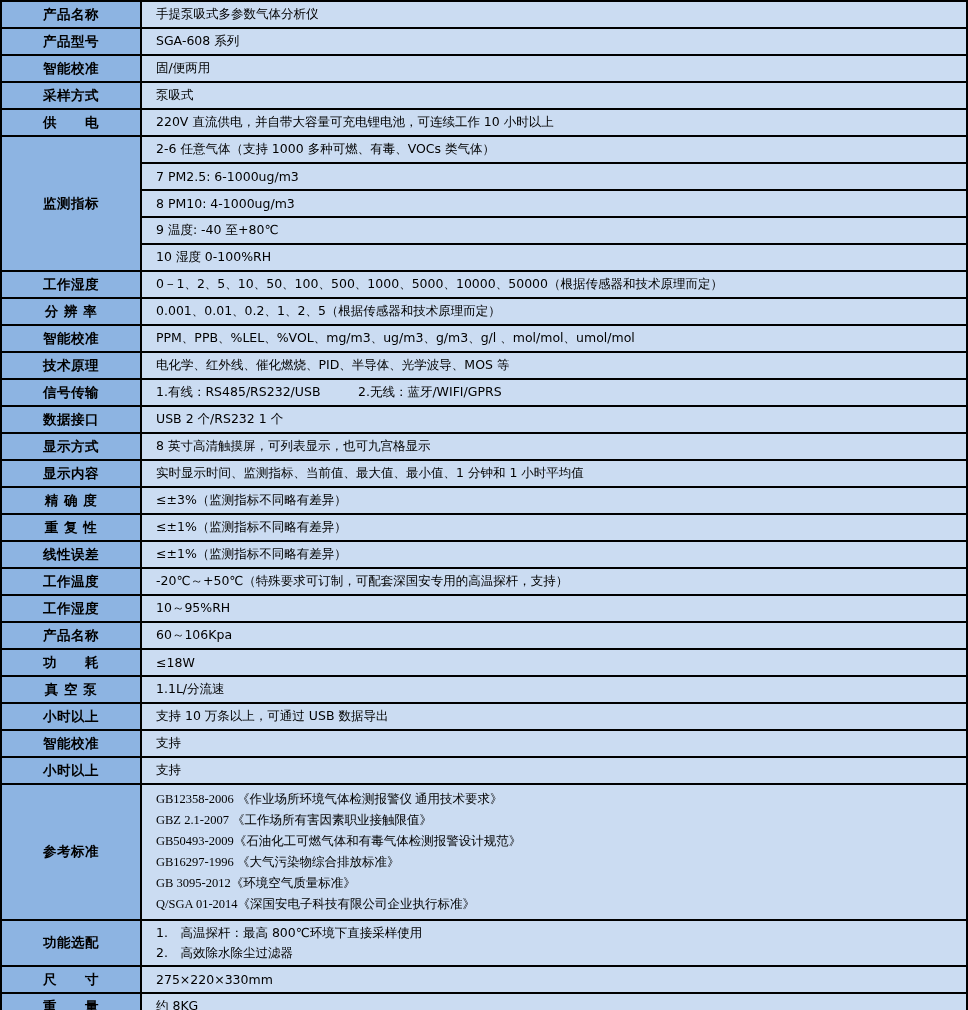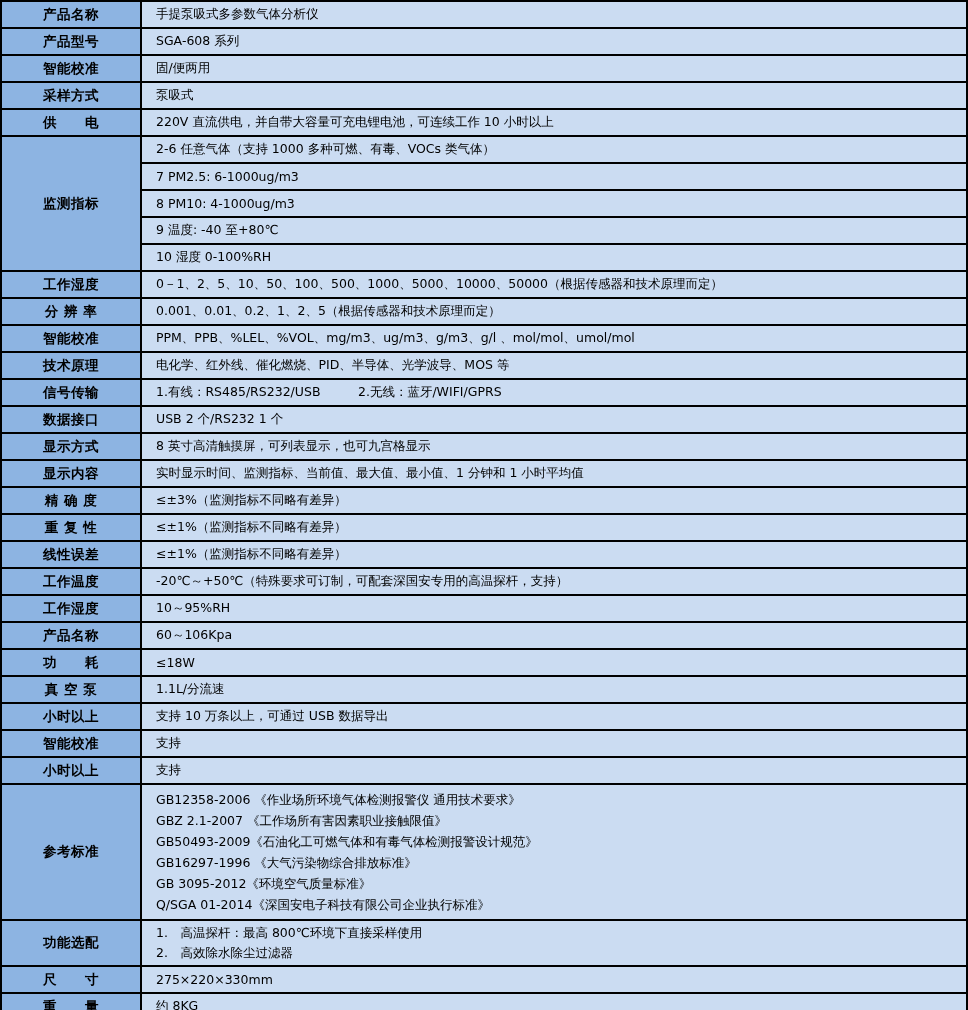--- a/index.html
+++ b/index.html
@@ -37,21 +37,21 @@
     padding: 2px 6px 2px 14px;
     white-space: pre-wrap;
   }
   tr.single-row { height: 27px; }
   tr.sub-row    { height: 27px; }
   td.multiline-cell div {
     line-height: 21px;
     white-space: pre;
   }
   td[data-name="optional-functions-value"] div { line-height: 20px; }
-  td[data-name="reference-standards-value"] { padding-top: 4px; padding-bottom: 4px; }
+  td[data-name="reference-standards-value"] { padding-top: 4px; padding-bottom: 4px; font-family: Liberation Serif, serif; }
   td[data-name="optional-functions-value"]  { padding-top: 2px; padding-bottom: 2px; }
 </style>
 </head>
 <body>
 
 <table class="spec-table" data-name="product-spec-table">
   <colgroup>
     <col class="label-col">
     <col>
   </colgroup>

